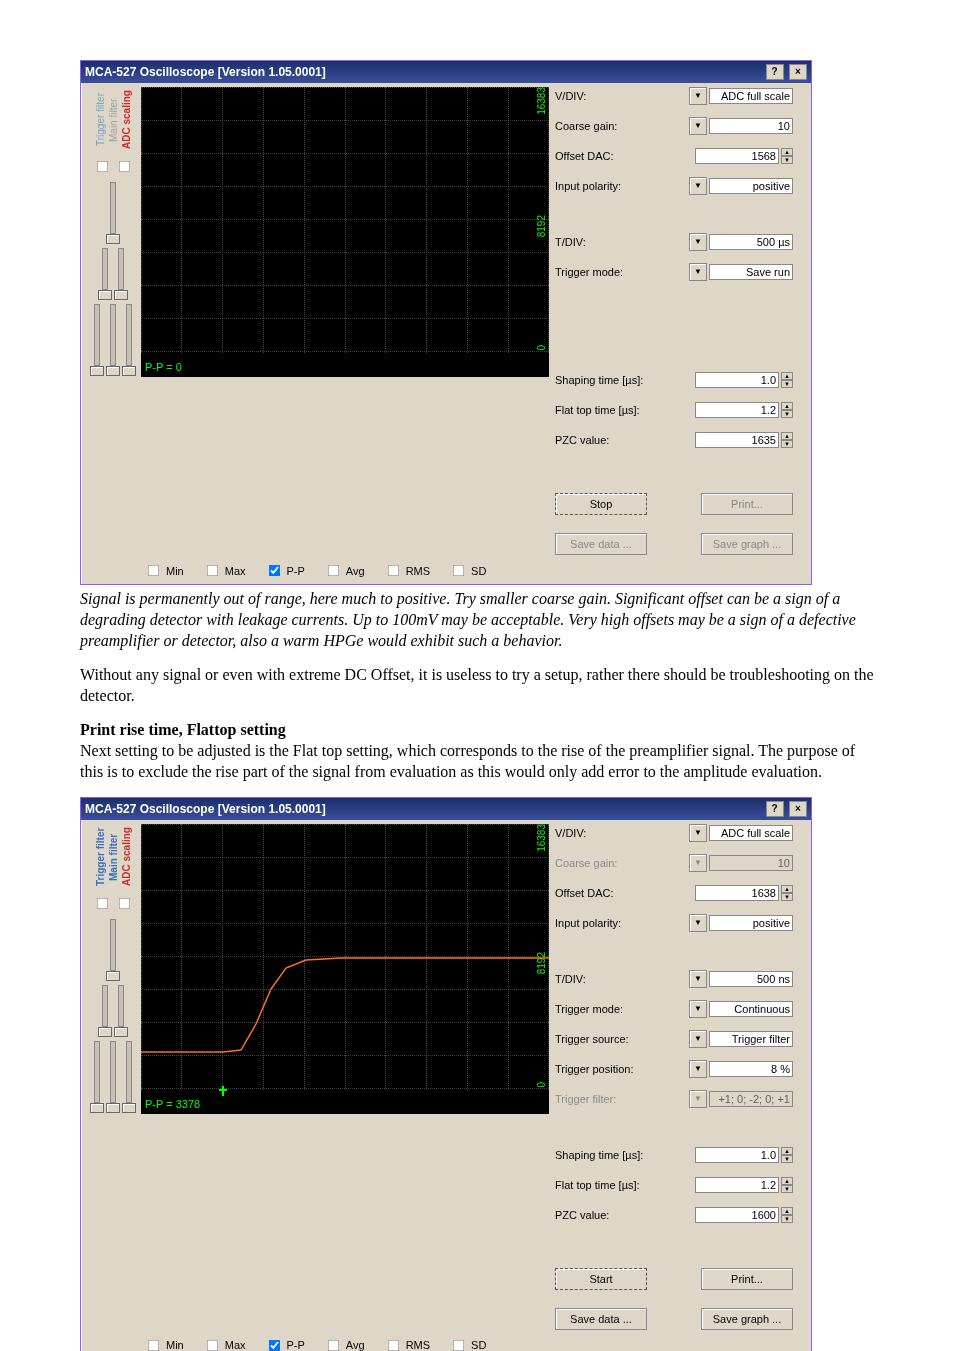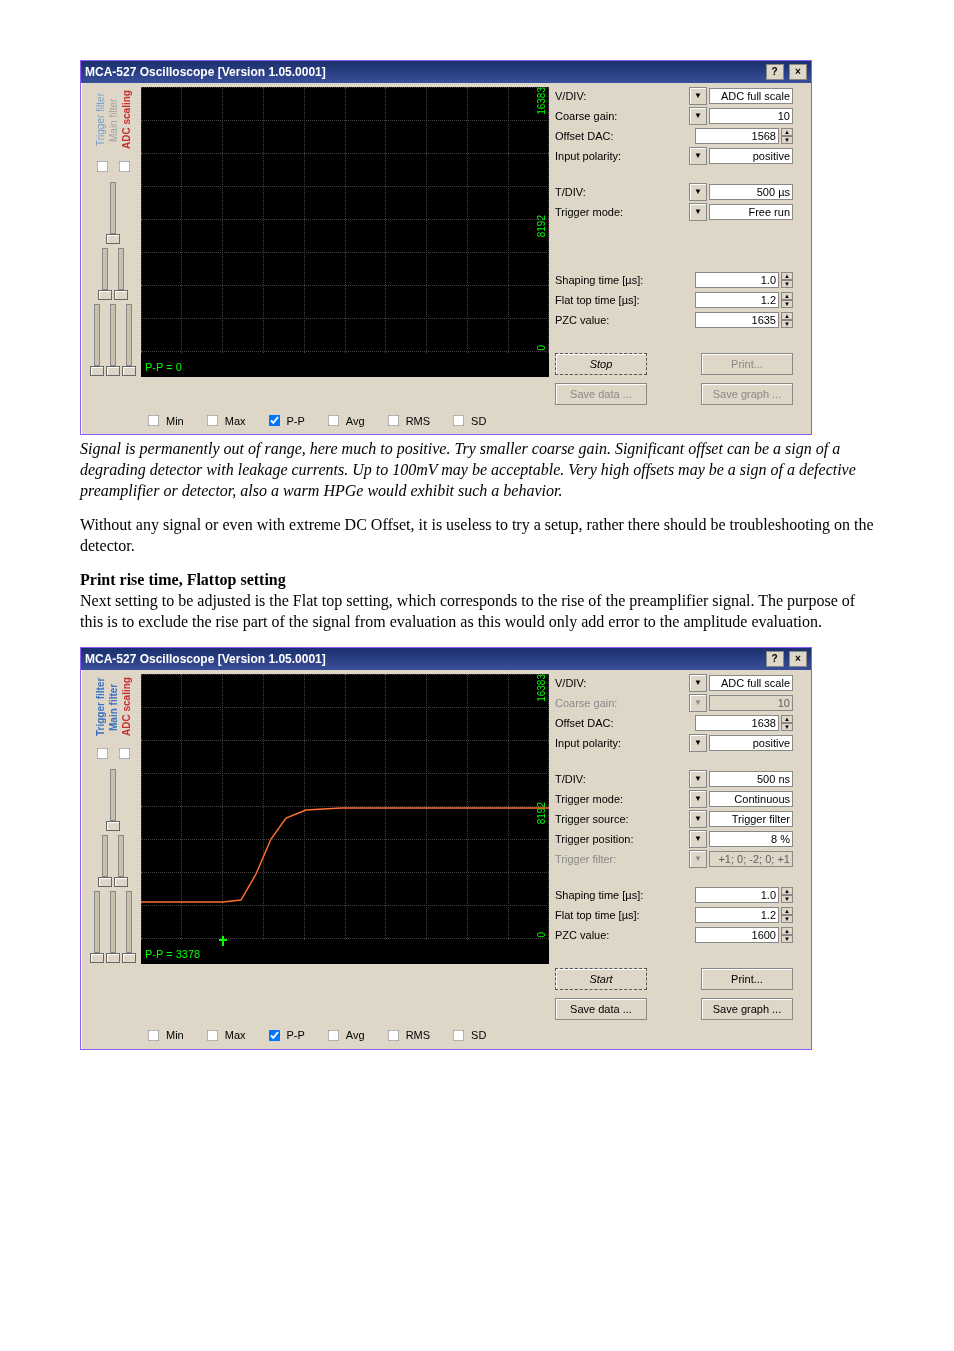--- a/index.html
+++ b/index.html
@@ -126,21 +126,21 @@
     left: 4px;
     bottom: 4px;
     color: #00ff00;
     font-size: 11px;
   }
 
   .right-panel {
     width: 238px;
     display: flex;
     flex-direction: column;
-    gap: 2px;
+    gap: 12px;
     font-size: 11px;
   }
   .rp-row {
     display: flex;
     align-items: center;
     justify-content: space-between;
     height: 18px;
   }
   .rp-row label { white-space: nowrap; }
   .rp-row .value-combo { display:flex; align-items:center; gap:2px; }
@@ -174,21 +174,21 @@
   .btn {
     width: 92px; height: 22px;
     background:#ded6c6;
     border:1px solid #888;
     box-shadow: inset 1px 1px 0 #fff;
     font-family: Tahoma, Arial, sans-serif;
     font-size:11px;
     text-align:center;
   }
   .btn.disabled { color:#8a8a8a; }
-  .btn.dashed { border:1px dashed #555;font-style:italic; }
+  .btn.dashed { border:1px dashed #555; }
 
   .btn-row {
     display:flex; justify-content: space-between; margin-top: 6px;
   }
 
   .osc-footer {
     display:flex;
     align-items:center;
     gap: 18px;
     padding: 2px 0 4px 62px;
@@ -328,21 +328,21 @@
         <label>T/DIV:</label>
         <div class="value-combo">
           <div class="dropdown-btn">▼</div>
           <div class="value-box">500 µs</div>
         </div>
       </div>
       <div class="rp-row">
         <label>Trigger mode:</label>
         <div class="value-combo">
           <div class="dropdown-btn">▼</div>
-          <div class="value-box">Free run</div>
+          <div class="value-box">Save run</div>
         </div>
       </div>
       <div class="rp-spacer"></div>
         <div class="rp-spacer"></div>
         <div class="rp-spacer"></div>
       <div class="rp-row">
         <label>Shaping time [µs]:</label>
         <div class="value-combo">
           <div class="value-box">1.0</div>
           <div class="spinner">

